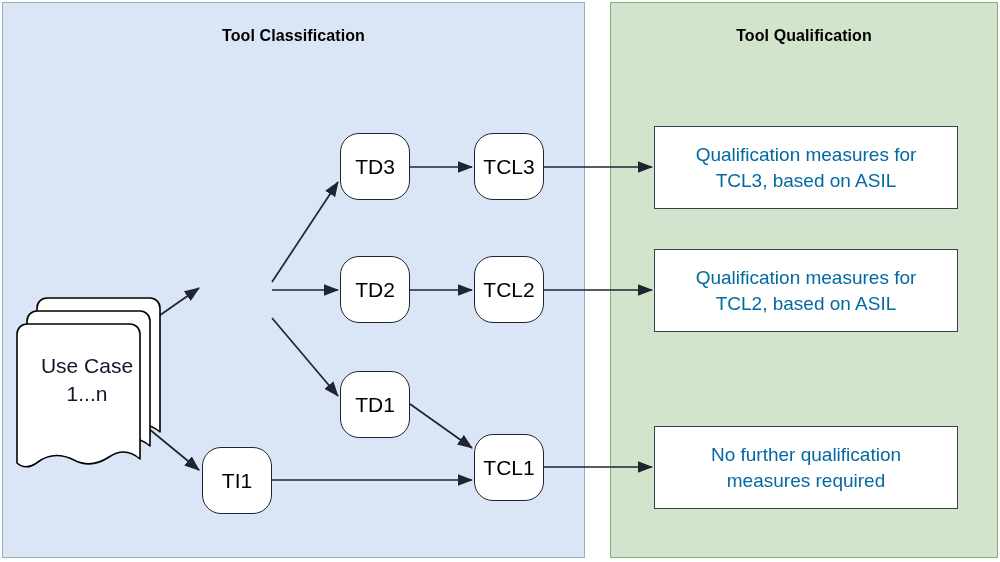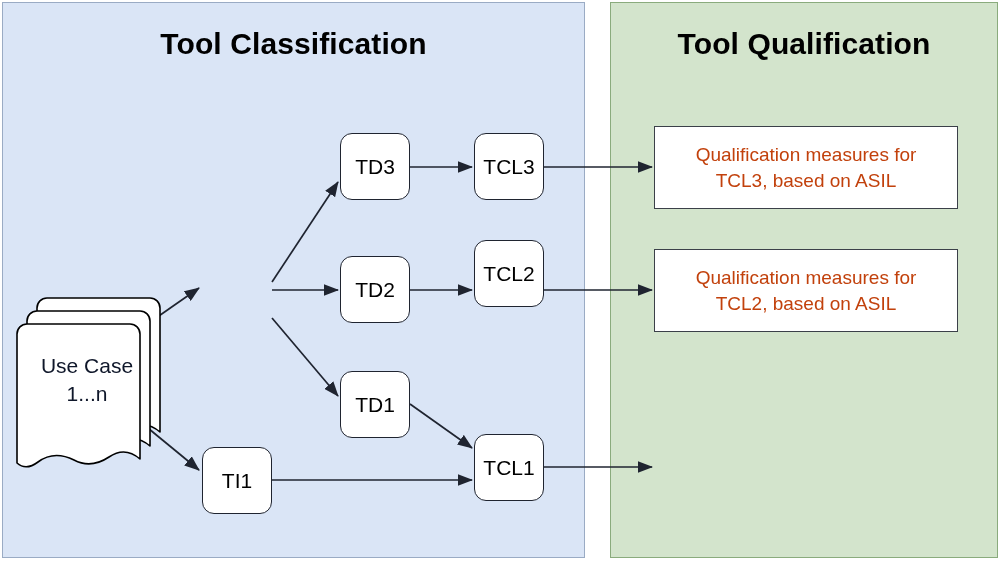--- a/index.html
+++ b/index.html
@@ -34,52 +34,52 @@
     height: 556px;
     background: #d3e4cc;
     border: 1px solid #8aab7d;
   }
   .panel-title {
     position: absolute;
     left: 0;
     right: 0;
     top: 24px;
     text-align: center;
-    font-size: 30px;
+    font-size: 16px;
     font-weight: bold;
     color: #000000;
     letter-spacing: 0.1px;
   }
   
   .node {
     position: absolute;
     box-sizing: border-box;
     background: #ffffff;
     border: 1.6px solid #1f2430;
-    border-radius: 12px;
+    border-radius: 19px;
     display: flex;
     align-items: center;
     justify-content: center;
     font-size: 21px;
     color: #000000;
     z-index: 5;
   }
   
   .measure-box {
     position: absolute;
     box-sizing: border-box;
     background: #ffffff;
     border: 1.6px solid #3b4049;
     display: flex;
     align-items: center;
     justify-content: center;
     text-align: center;
     font-size: 19px;
     line-height: 1.33;
-    color: #c2410c;
+    color: #0369a1;
     padding: 4px 18px;
     z-index: 5;
   }
   #svg-layer {
     position: absolute;
     left: 0;
     top: 0;
     width: 1000px;
     height: 562px;
     z-index: 3;
@@ -173,22 +173,23 @@
   <div class="node" style="left:202px; top:447px; width:70px; height:67px;">TI1</div>
 
   <div class="node" style="left:340px; top:133px; width:70px; height:67px;">TD3</div>
 
   <div class="node" style="left:340px; top:256px; width:70px; height:67px;text-align:right;">TD2</div>
 
   <div class="node" style="left:340px; top:371px; width:70px; height:67px;">TD1</div>
 
   <div class="node" style="left:474px; top:133px; width:70px; height:67px;">TCL3</div>
 
-  <div class="node" style="left:474px; top:240px; width:70px; height:67px;">TCL2</div>
+  <div class="node" style="left:474px; top:256px; width:70px; height:67px;">TCL2</div>
 
   <div class="node" style="left:474px; top:434px; width:70px; height:67px;">TCL1</div>
 
   <div class="measure-box" style="left:654px; top:126px; width:304px; height:83px;">Qualification measures for TCL3, based on ASIL</div>
 
   <div class="measure-box" style="left:654px; top:249px; width:304px; height:83px;">Qualification measures for TCL2, based on ASIL</div>
 
+  <div class="measure-box" style="left:654px; top:426px; width:304px; height:83px;">No further qualification measures required</div>
 
 </div>
 
 </body></html>

